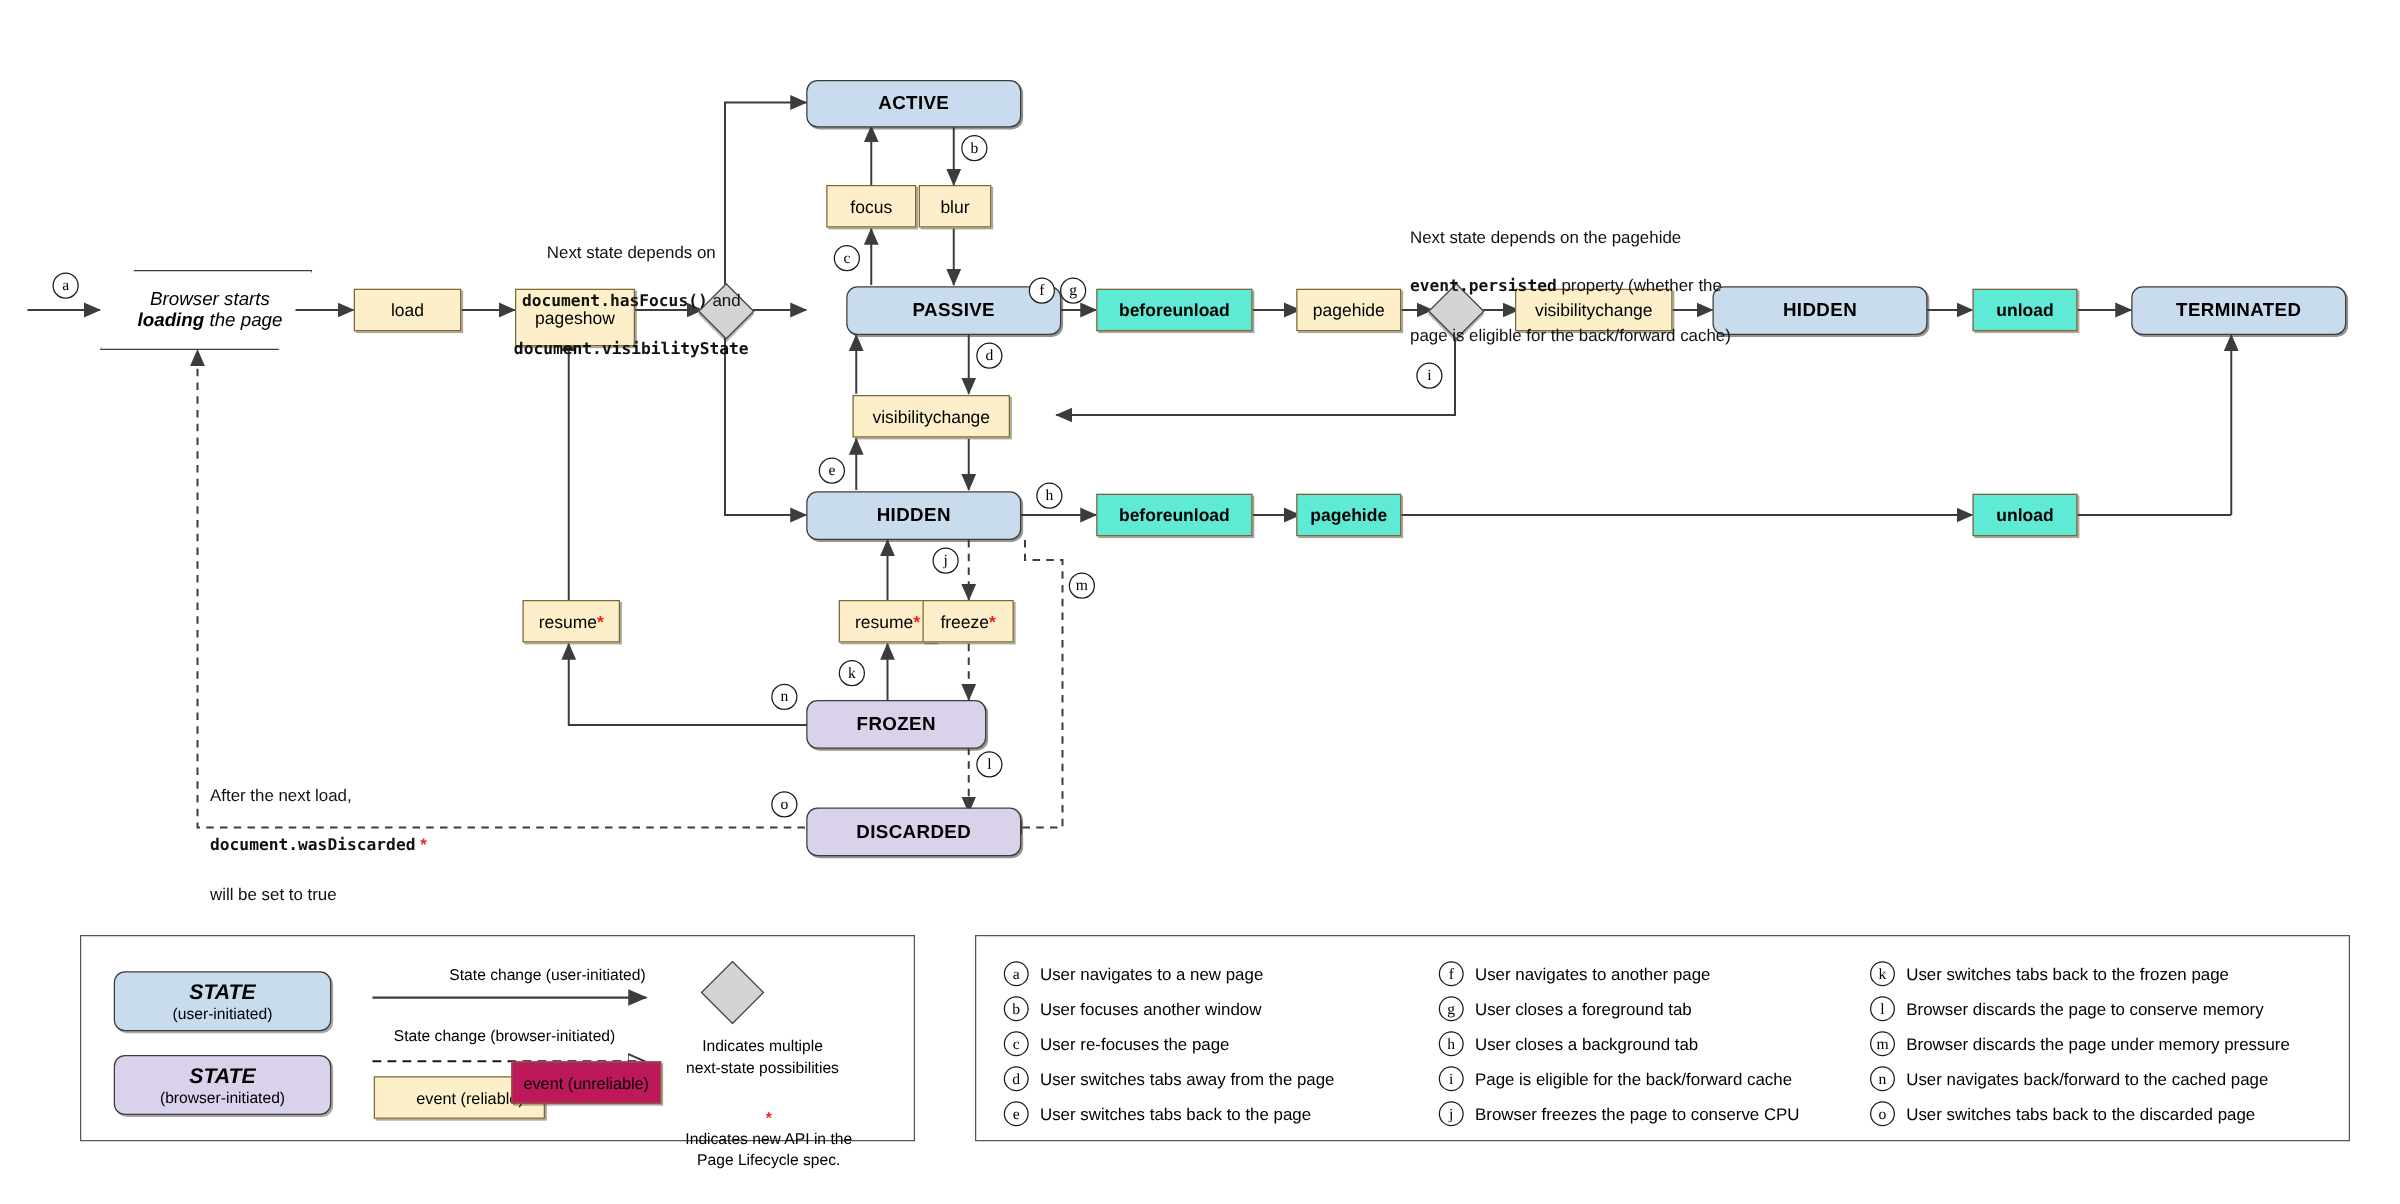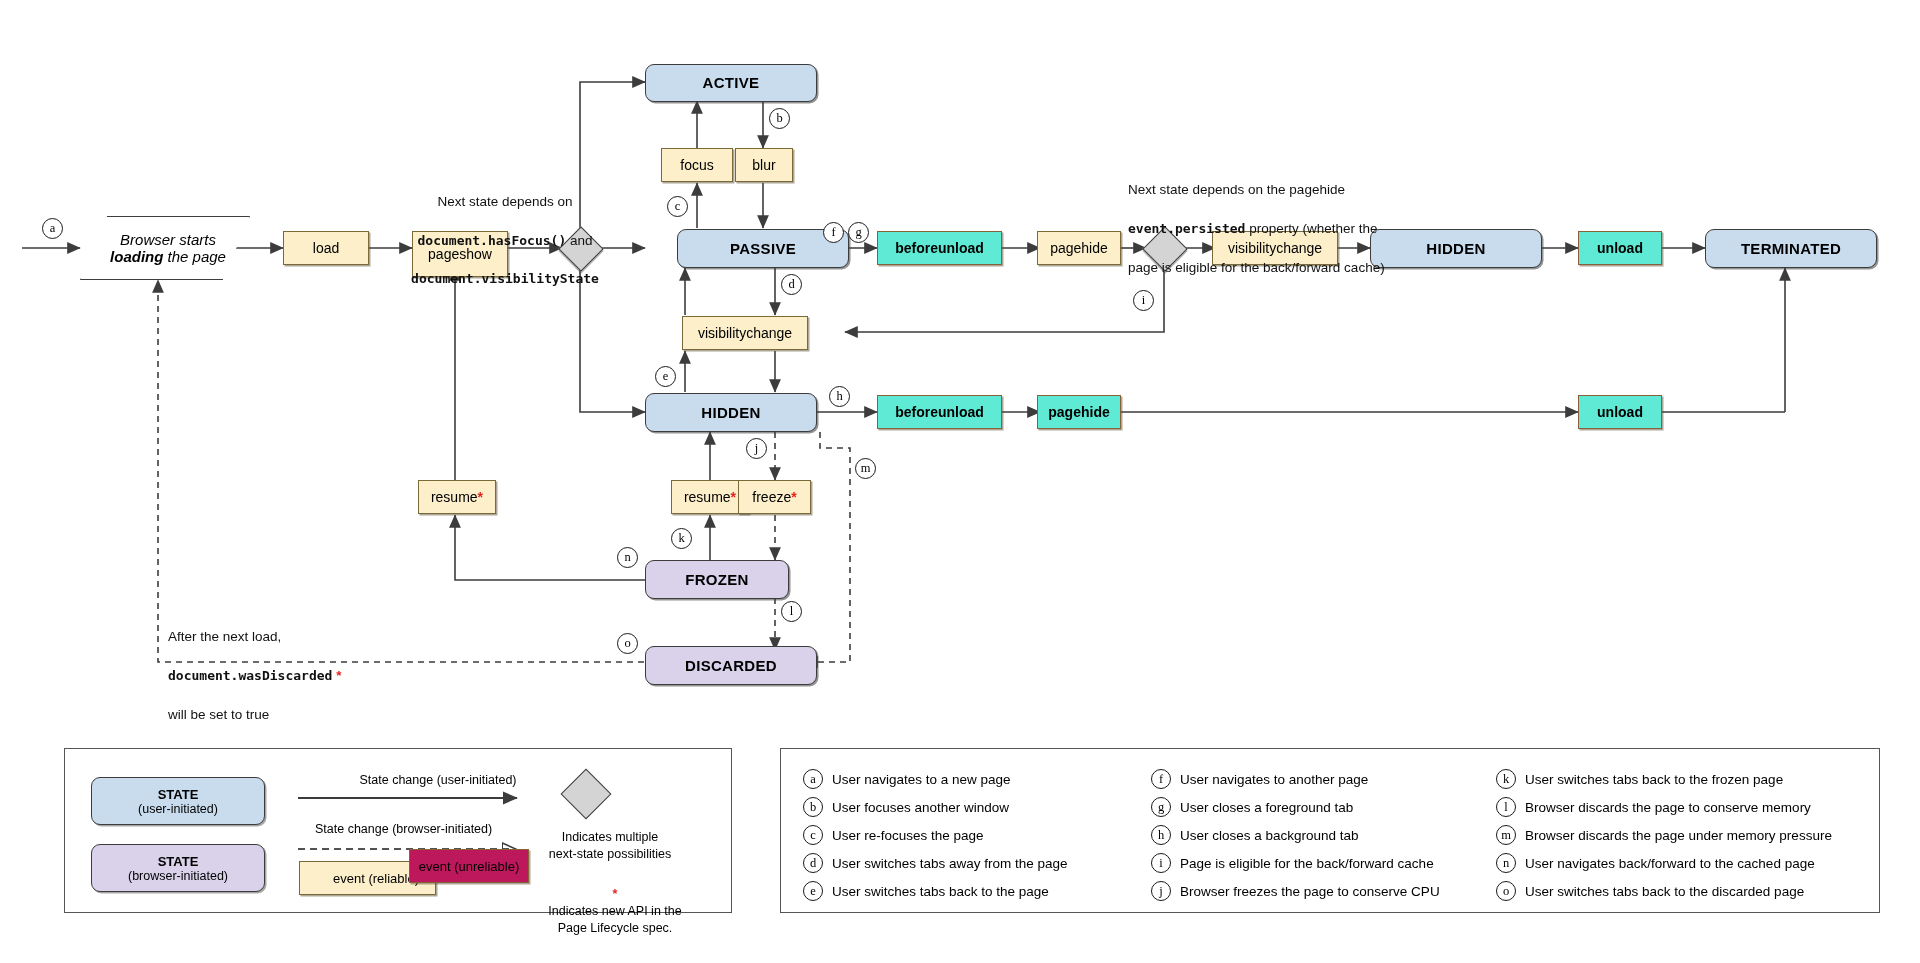--- a/index.html
+++ b/index.html
@@ -25,21 +25,21 @@
   .star{color:#e8231e;font-weight:bold;}
 
   .marker{position:absolute;width:19px;height:19px;border:1.3px solid #1a1a1a;border-radius:50%;
           display:flex;align-items:center;justify-content:center;font-size:12.5px;background:#fff;
           font-family:"Liberation Serif",serif;}
 
   .legend{position:absolute;border:1.4px solid #555;background:#fff;box-sizing:border-box;}
   .lg-state{width:172px;height:46px;border:1.4px solid #3c3c3c;border-radius:9px;display:flex;
             flex-direction:column;align-items:center;justify-content:center;font-size:12.5px;
             box-shadow:1.5px 1.5px 0 rgba(60,60,60,.45);position:absolute;}
-  .lg-state b{font-size:13px;}
+  .lg-state b{font-size:17px;font-style:italic;}
   .lg-evt{position:absolute;height:32px;display:flex;align-items:center;justify-content:center;
           font-size:13px;border:1.4px solid #7a6a3a;box-shadow:1.5px 1.5px 0 rgba(90,80,50,.5);}
   .lg-txt{position:absolute;font-size:12.5px;line-height:1.35;}
   .lg-diamond{position:absolute;width:34px;height:34px;background:#d4d4d4;border:1.4px solid #3c3c3c;
               transform:rotate(45deg);}
   .key-item{position:absolute;display:flex;align-items:center;gap:9px;font-size:13.5px;white-space:nowrap;}
   .key-item .marker{position:relative;width:18px;height:18px;flex:0 0 18px;}
 </style>
 </head>
 <body>

